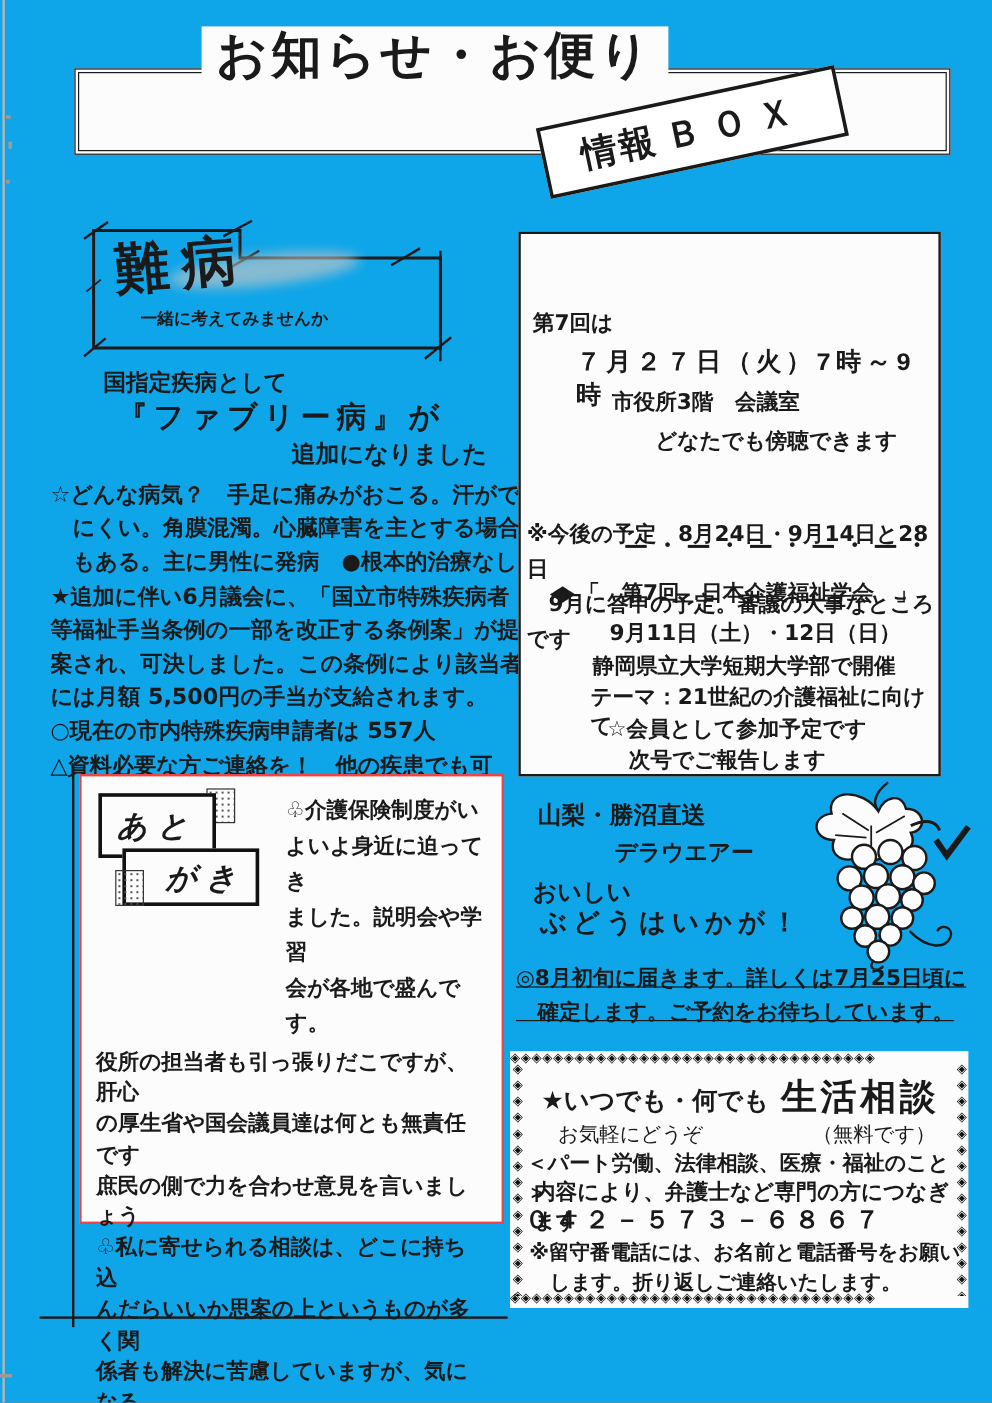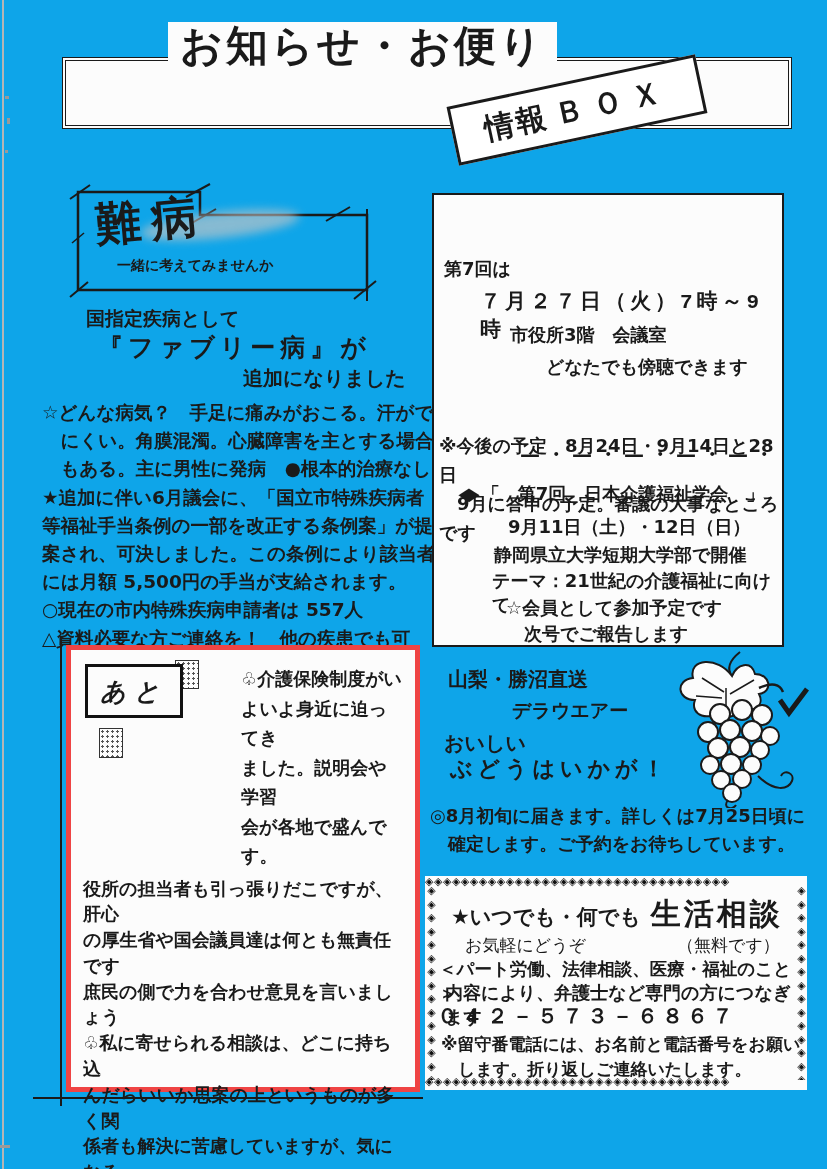--- a/index.html
+++ b/index.html
@@ -44,24 +44,24 @@
   .s2-title{left:28px;top:287px;font-size:18px;}
   .s2-date{left:74px;top:320px;font-size:18px;}
   .s2-place{left:60px;top:348px;font-size:18px;}
   .s2-theme{left:58px;top:374px;font-size:18px;}
   .s2-note{left:72px;top:400px;font-size:18px;line-height:26px;}
   
   .gr1{left:448px;top:666px;font-size:20px;}
   .gr2{left:512px;top:698px;font-size:19px;}
   .gr3{left:444px;top:730px;font-size:20px;}
   .gr4{left:450px;top:754px;font-size:22px;letter-spacing:5px;}
-  .gr-note{left:430px;top:802px;font-size:18px;line-height:28px;}
+  .gr-note{left:430px;top:802px;font-size:18px;line-height:28px;text-decoration:underline;}
   .grape-svg{left:662px;top:648px;}
   
-  .atogaki-box{left:66px;top:645px;width:354px;height:447px;border:5px solid #ef4444;background:#fcfcfc;
+  .atogaki-box{left:66px;top:645px;width:354px;height:375px;border:2px solid #ef4444;background:#fcfcfc;
                padding:10px 12px;box-sizing:border-box;}
   .atogaki-dbl-left{left:60px;top:636px;width:2px;height:470px;background:#1a1a1a;}
   .atogaki-ext-bottom{left:33px;top:1097px;width:390px;height:2px;background:#1a1a1a;}
   .dash{background:#1a1a1a;}
   .atg-row{display:flex;}
   .label-wrap{position:relative;width:158px;height:106px;flex-shrink:0;}
   .label-rect{position:absolute;border:3px solid #111;background:#fcfcfc;display:flex;align-items:center;}
   .label-r1{left:2px;top:4px;width:92px;height:48px;z-index:2;justify-content:center;}
   .label-r2{left:22px;top:50px;width:100px;height:42px;z-index:3;justify-content:flex-end;padding-right:8px;}
   .label-txt{font-size:25px;font-weight:900;letter-spacing:8px;font-style:italic;}
@@ -190,20 +190,23 @@
   <div class="abs atogaki-ext-bottom"></div>
   <div class="abs dash" style="left:72px;top:667px;width:9px;height:2px;"></div>
   <div class="abs dash" style="left:72px;top:718px;width:9px;height:2px;"></div>
   <div class="abs atogaki-box">
     <div class="atg-row">
       <div class="label-wrap">
         <div class="hatch hatch1"></div>
         <div class="label-rect label-r1">
           <span class="label-txt">あと</span>
         </div>
+        <div class="label-rect label-r2">
+          <span class="label-txt">がき</span>
+        </div>
         <div class="hatch hatch2"></div>
       </div>
       <div class="atg-intro pre b">♧介護保険制度がい
 よいよ身近に迫ってき
 ました。説明会や学習
 会が各地で盛んです。</div>
     </div>
     <div class="atg-body pre b">役所の担当者も引っ張りだこですが、肝心
 の厚生省や国会議員達は何とも無責任です
 庶民の側で力を合わせ意見を言いましょう

